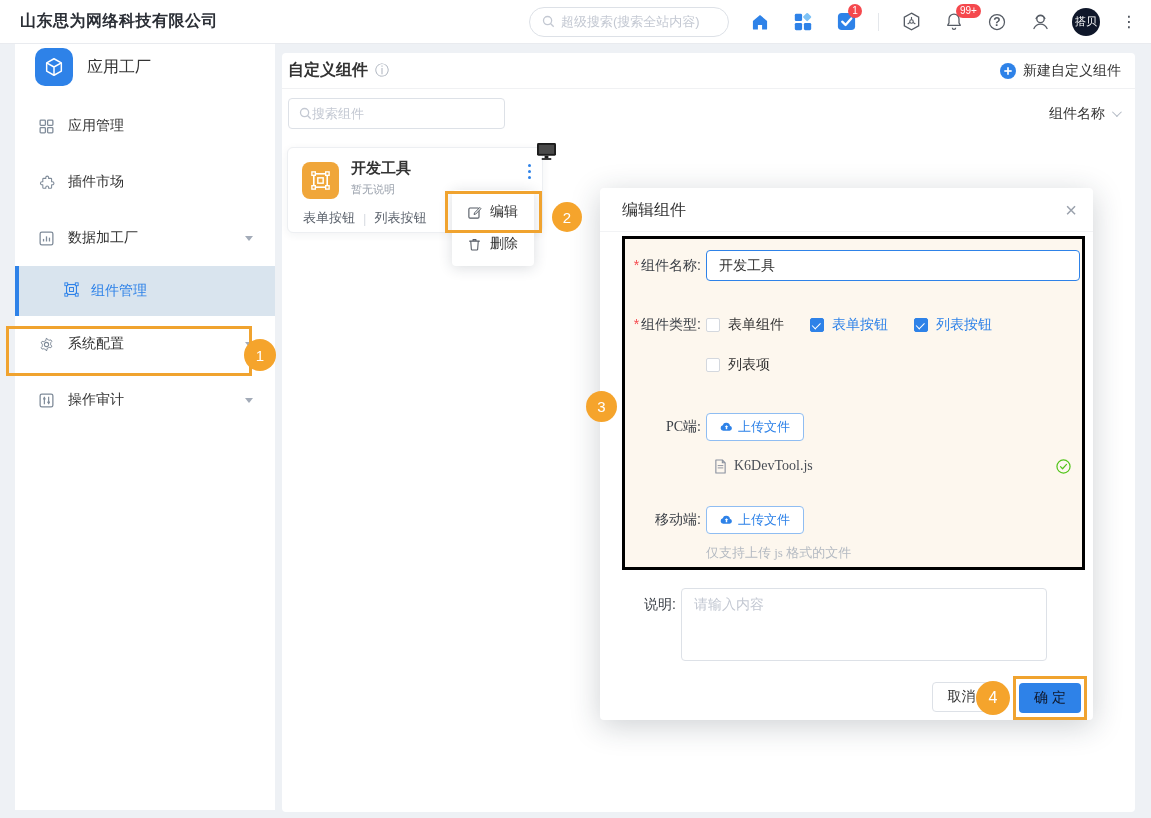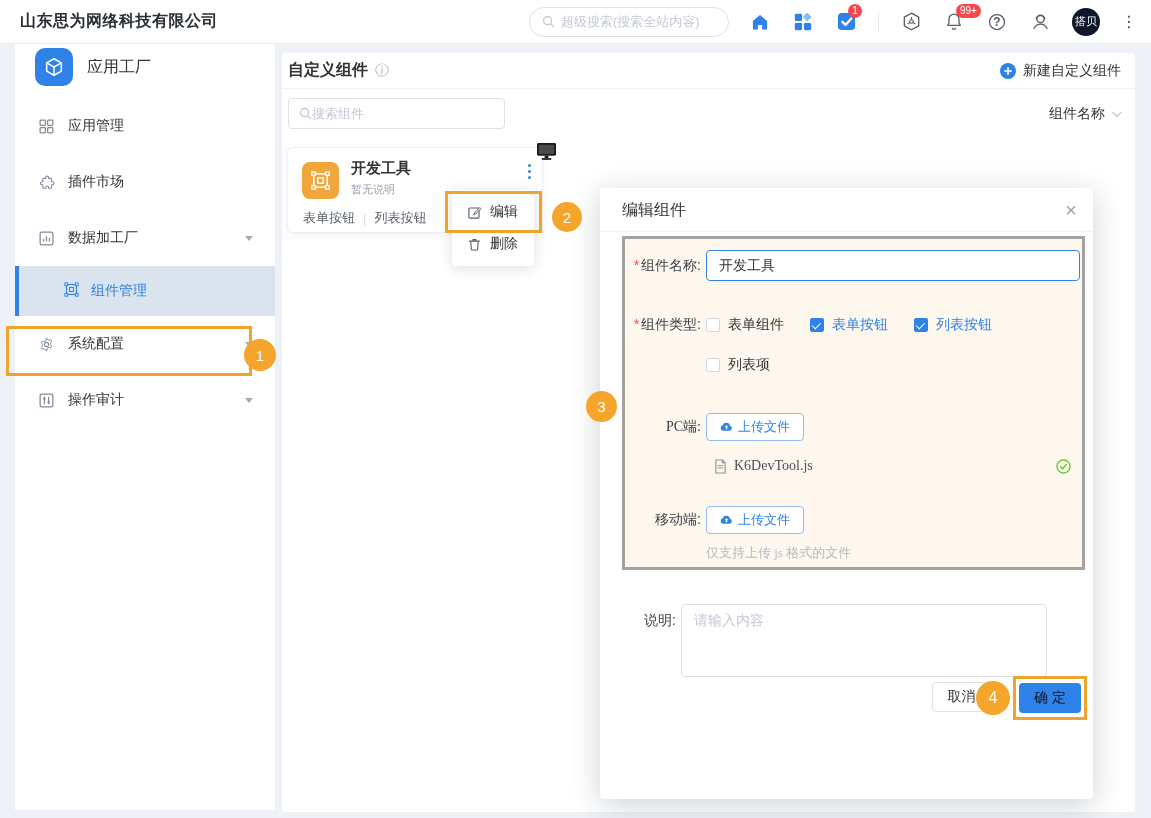--- a/index.html
+++ b/index.html
@@ -61,39 +61,39 @@
   .tag-sep { color:#d9dde3; }
   .card-dots { position:absolute; left:234px; top:16px; width:14px; height:22px; display:flex; flex-direction:column; align-items:center; gap:3px; cursor:pointer; }
   .card-dots i { width:3px; height:3px; border-radius:50%; background:#2e82e8; }
   .monitor { position:absolute; left:536px; top:142px; z-index:9; }
 
   
   .menu { position:absolute; left:452px; top:190px; width:82px; height:76px; background:#fff; border-radius:4px; box-shadow:0 2px 14px rgba(31,45,61,.16); padding:6px 0; z-index:7; }
   .menu-item { display:flex; align-items:center; gap:8px; height:32px; padding:0 15px; cursor:pointer; color:#333; font-size:14px; }
 
   
-  .modal { position:absolute; left:600px; top:188px; width:493px; height:611px; background:#fff; border-radius:4px; box-shadow:0 6px 30px rgba(31,45,61,.22); z-index:15; }
+  .modal { position:absolute; left:600px; top:188px; width:493px; height:532px; background:#fff; border-radius:4px; box-shadow:0 6px 30px rgba(31,45,61,.22); z-index:15; }
   .m-head { position:relative; height:44px; line-height:44px; padding:0 22px; border-bottom:1px solid #f2f3f5; font-size:16px; color:#333; }
   .m-close { position:absolute; right:16px; top:0; font-size:20px; color:#9aa1ac; cursor:pointer; }
-  .hl-box { position:absolute; left:22px; top:48px; width:463px; height:334px; border:3px solid #a3a3a3; background:#fdf7ee; }
+  .hl-box { position:absolute; left:22px; top:48px; width:463px; height:334px; border:3px solid #000000; background:#fdf7ee; }
   .fr { position:absolute; left:0; width:100%; display:flex; align-items:center; }
   .flabel { width:81px; flex:none; text-align:right; padding-right:5px; color:#3a3f46; }
   .req { color:#f5484d; margin-right:2px; }
   .name-input { width:374px; height:31px; border:1px solid #2e82e8; border-radius:4px; padding:0 12px; font-size:14px; color:#333; outline:none; background:#fff; }
   .cb { width:14px; height:14px; border:1px solid #d4d8de; border-radius:2px; background:#fff; flex:none; display:flex; align-items:center; justify-content:center; cursor:pointer; }
   .cb.checked { background:#2e82e8; border-color:#2e82e8; }
   .cb .tick { width:8px; height:5px; border-left:1.6px solid #fff; border-bottom:1.6px solid #fff; transform:rotate(-45deg) translate(0,-1px); }
   .cb-opt { display:flex; align-items:center; gap:8px; }
   .cb-opt .olabel { color:#333; cursor:pointer; }
   .cb-opt.on .olabel { color:#2e82e8; }
   .upload-btn { display:flex; align-items:center; gap:5px; height:28px; padding:0 13px; border:1px solid #8fbdf2; border-radius:4px; background:#fff; color:#2e82e8; font-size:13px; cursor:pointer; }
   .file-row-name { font-family:"Liberation Serif","DejaVu Serif",serif; font-size:14px; color:#4a4f57; }
   .hint { color:#b4bac2; font-size:13px; font-family:"Liberation Serif","DejaVu Serif",serif; }
   .serif-label { font-family:"Liberation Serif","DejaVu Serif",serif; }
-  .desc-row { position:absolute; left:0; top:416px; width:100%; display:flex; }
+  .desc-row { position:absolute; left:0; top:400px; width:100%; display:flex; }
   .desc-row .flabel { padding-top:8px; }
   .desc-area { width:366px; height:73px; border:1px solid #dde1e7; border-radius:4px; padding:7px 12px; font-size:14px; font-family:"Liberation Sans","DejaVu Sans",sans-serif; color:#333; resize:none; outline:none; }
   .desc-area::placeholder { color:#c3c8d2; }
   .m-footer { position:absolute; left:0; top:488px; width:100%; height:44px; }
   .btn-cancel { position:absolute; left:332px; top:6px; width:59px; height:30px; background:#fff; border:1px solid #dde1e7; border-radius:4px; font-size:14px; color:#333; cursor:pointer; }
   .btn-ok { position:absolute; left:419px; top:7px; width:62px; height:30px; background:#2e82e8; border:none; border-radius:4px; font-size:14px; color:#0f172a; cursor:pointer; }
 
   
   .anno { position:absolute; border:3px solid #f0a32f; z-index:20; pointer-events:none; }
   .anno-sidebar { left:6px; top:326px; width:246px; height:50px; }

